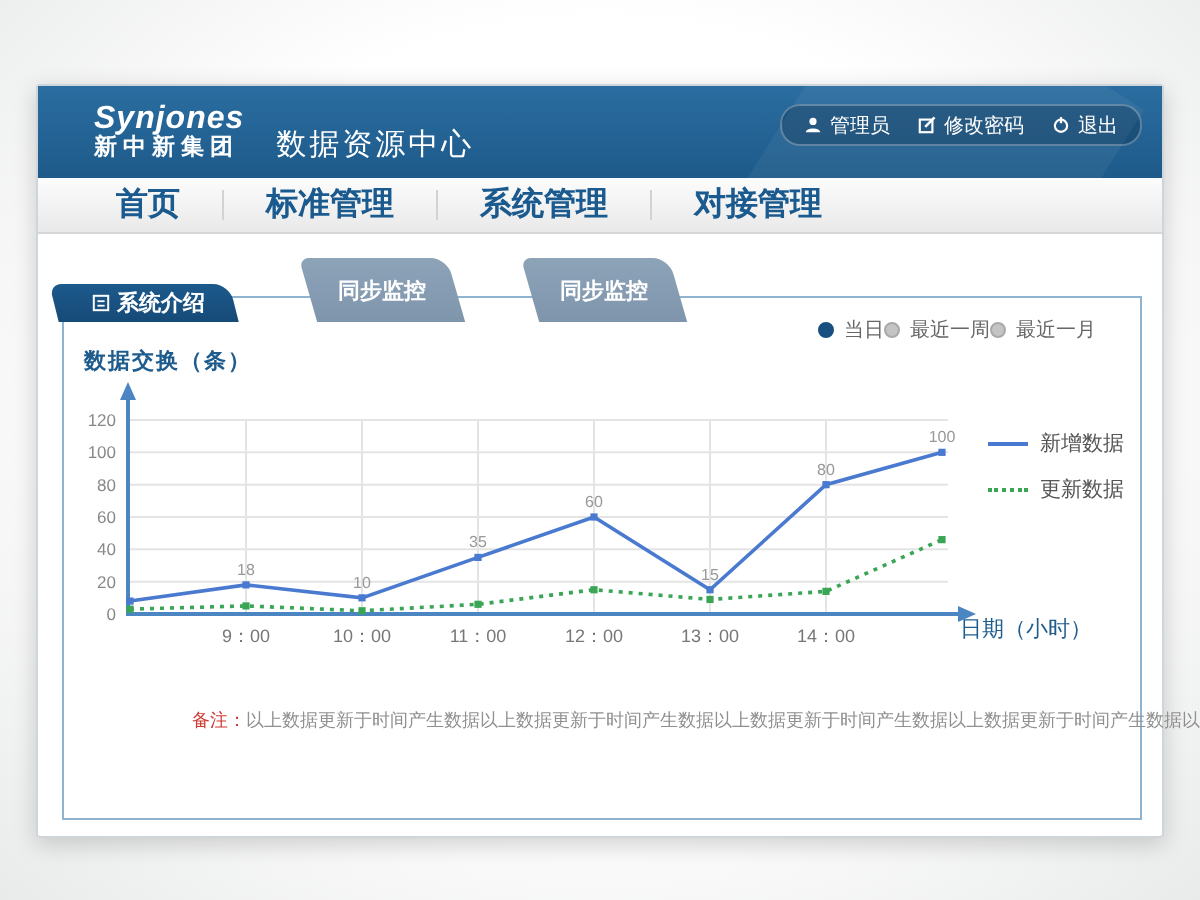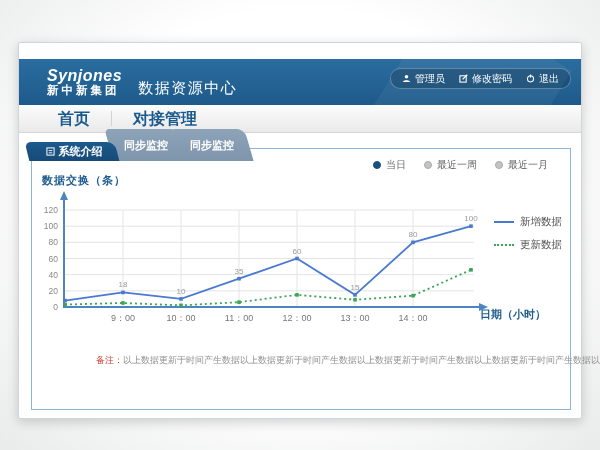--- a/index.html
+++ b/index.html
@@ -4,56 +4,56 @@
 <style>
   html,body{margin:0;padding:0;width:600px;height:450px;overflow:hidden;
     font-family:"Liberation Sans","DejaVu Sans",sans-serif;}
   .stage{position:relative;width:600px;height:450px;
     background:radial-gradient(ellipse at 50% 45%, #ffffff 55%, #e9eaea 100%);}
   .window{position:absolute;left:18px;top:42px;width:564px;height:377px;background:#fff;
     border:1px solid #cfd6db;box-sizing:border-box;border-radius:2px;
     box-shadow:0 3px 12px rgba(0,0,0,.18);}
   
   .topbar{position:relative;height:46px;background:linear-gradient(180deg,#2b6da0,#1d5a8a);
-    display:flex;align-items:center;overflow:hidden;margin-top:16px;}
+    display:flex;align-items:center;overflow:hidden;}
   .topbar::after{content:'';position:absolute;right:40px;top:-40px;width:150px;height:160px;
     background:rgba(255,255,255,.05);transform:rotate(32deg);}
   .logo{margin-left:28px;color:#fff;line-height:1.05;cursor:pointer;}
   .logo-en{font-style:italic;font-weight:bold;font-size:16px;letter-spacing:.5px;}
   .logo-cn{font-weight:bold;font-size:11.5px;letter-spacing:3px;}
   .app-title{color:#fff;font-size:15px;letter-spacing:1.5px;margin-left:16px;margin-top:12px;}
   .user-pill{position:absolute;right:10px;top:9px;height:19px;display:flex;align-items:center;
     gap:14px;padding:0 11px;border-radius:10px;background:rgba(8,42,72,.35);
     border:1px solid rgba(255,255,255,.28);}
   .pill-item{display:inline-flex;align-items:center;gap:4px;color:#fff;font-size:10px;cursor:pointer;white-space:nowrap;}
   
   .navbar{height:27px;display:flex;align-items:center;padding-left:18px;
     background:linear-gradient(180deg,#fcfcfc,#e9e9e9);border-bottom:1px solid #d6d6d6;}
   .nav-item{padding:0 21px;font-size:16px;font-weight:bold;color:#1b5a8e;cursor:pointer;line-height:15px;}
   .nav-item:not(:last-child){border-right:1px solid #d2d2d2;}
   
-  .tabs{position:absolute;left:12px;top:86px;display:flex;align-items:flex-end;z-index:3;}
+  .tabs{position:absolute;left:12px;top:86px;display:flex;align-items:flex-end;z-index:3;gap:45px;}
   .tab{position:relative;height:32px;width:74px;margin-left:-8px;cursor:pointer;
     display:flex;align-items:center;justify-content:center;gap:4px;color:#fff;
     font-size:11px;font-weight:bold;}
   .tab::before{content:'';position:absolute;inset:0;background:linear-gradient(180deg,#8da3b8,#7e95ac);
     transform:skewX(16deg);border-radius:5px 8px 0 0;z-index:-1;}
   .tab.active{height:19px;width:86px;margin-left:0;z-index:4;}
   .tab.active::before{background:linear-gradient(180deg,#1c5a8c,#164a77);transform:skewX(14deg);
     border-radius:6px 8px 0 0;left:-4px;}
   
   .panel{position:absolute;left:12px;top:105px;width:540px;height:262px;background:#fff;
     border:1px solid #8fb4d2;box-sizing:border-box;z-index:1;}
-  .filters{position:absolute;top:9px;right:22px;display:flex;gap:18px;align-items:center;}
+  .filters{position:absolute;top:9px;right:22px;display:flex;align-items:center;}
   .radio-item{display:inline-flex;align-items:center;gap:5px;font-size:10px;color:#666;cursor:pointer;}
   .dot{width:8px;height:8px;border-radius:50%;background:#c4c4c4;border:1px solid #a9a9a9;box-sizing:border-box;}
   .dot.sel{background:#174f80;border-color:#174f80;}
   .chart-title{position:absolute;left:10px;top:24px;font-size:11px;font-weight:bold;color:#1f5c8e;letter-spacing:1px;}
   #chart{position:absolute;left:0;top:40px;width:470px;height:150px;}
-  .x-title{position:absolute;left:448px;top:158px;font-size:11px;font-weight:bold;color:#1f5c8e;}
+  .x-title{position:absolute;left:448px;top:158px;font-size:11px;font-weight:normal;color:#1f5c8e;}
   .legend{position:absolute;left:462px;top:66px;}
   .legend-row{display:flex;align-items:center;gap:6px;margin-bottom:9px;font-size:10.5px;color:#555;cursor:pointer;}
   .line-sample{display:inline-block;width:20px;height:0;border-top:2px solid #4a7ad0;}
   .line-sample.dotted{border-top-style:dotted;border-top-color:#3aa655;}
   .note{position:absolute;left:28px;top:205px;font-size:9px;color:#909090;white-space:nowrap;}
   .note-label{color:#cc3b33;margin-left:36px;}
 </style>
 </head>
 <body>
 
@@ -86,20 +86,22 @@
               <circle cx="5" cy="5.4" r="3.4" fill="none" stroke="#fff" stroke-width="1.2"></circle>
               <line x1="5" y1="0.6" x2="5" y2="4" stroke="#fff" stroke-width="1.3"></line>
             </svg>
           <span>退出</span>
         </span>
       </div>
     </div>
 
     <div class="navbar">
       <span class="nav-item">首页</span>
+      <span class="nav-item">标准管理</span>
+      <span class="nav-item">系统管理</span>
       <span class="nav-item">对接管理</span>
     </div>
 
     <div class="tabs">
       <div class="tab active">
         <svg width="9" height="9" viewBox="0 0 10 10">
             <rect x="1" y="1" width="8" height="8" fill="none" stroke="#fff" stroke-width="1.1"></rect>
             <line x1="3" y1="4" x2="7" y2="4" stroke="#fff"></line>
             <line x1="3" y1="6.5" x2="7" y2="6.5" stroke="#fff"></line>
           </svg>

